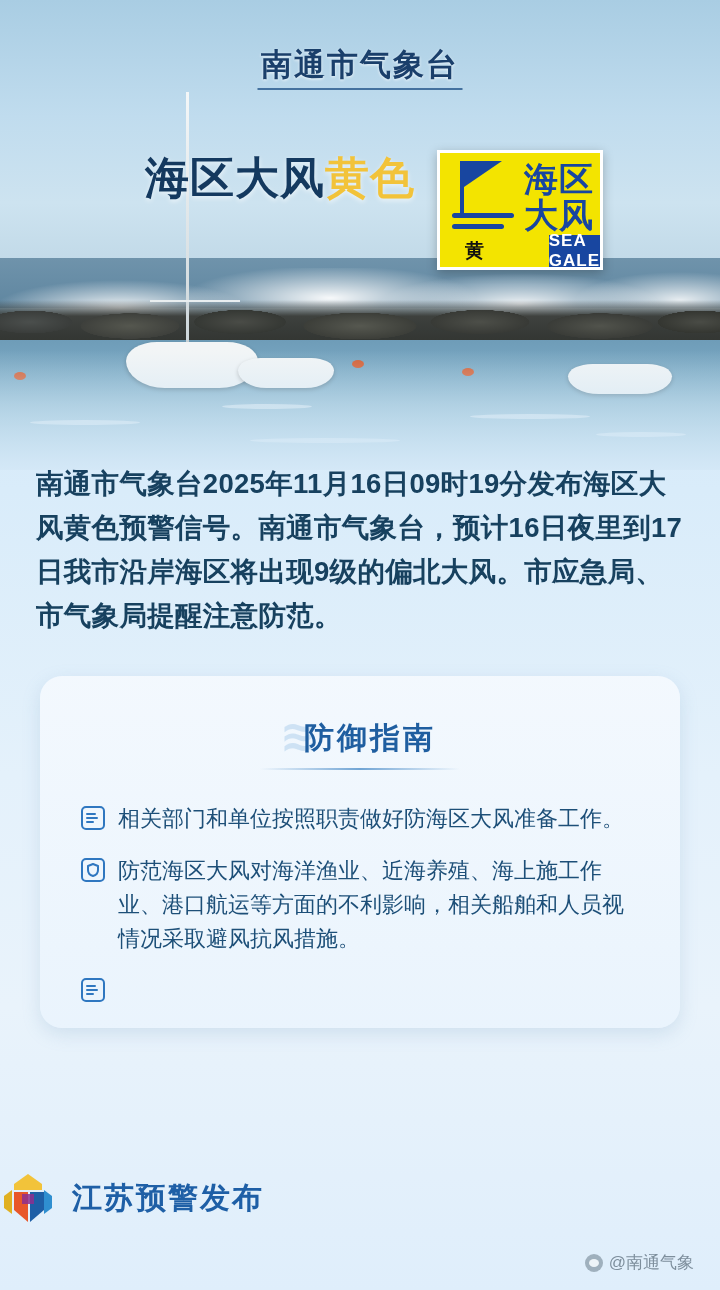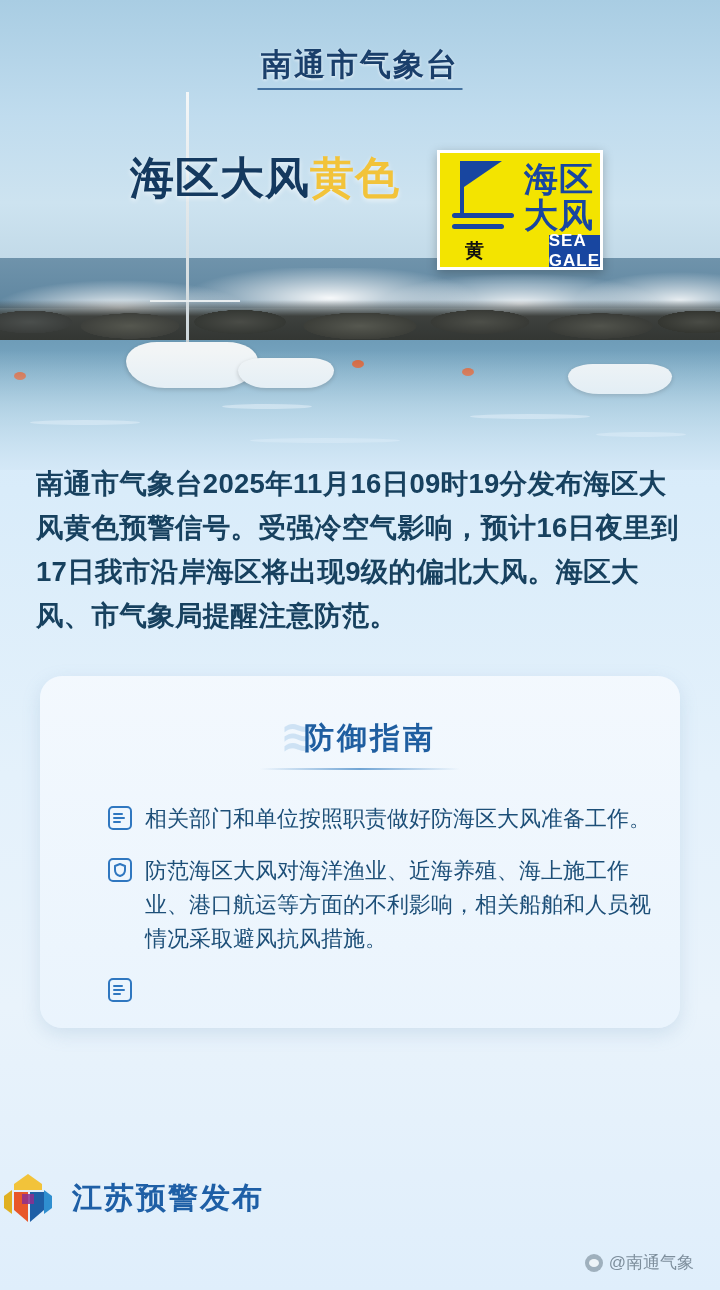--- a/index.html
+++ b/index.html
@@ -118,21 +118,21 @@
 
   .headline-wrap {
     position: absolute;
     top: 148px; left: 0; width: 720px;
     height: 130px;
   }
   .headline {
     position: absolute;
     left: 130px;
     width: 300px;
-    text-align: left;
+    text-align: center;
     font-size: 44px;
     font-weight: 700;
     line-height: 60px;
     color: #14395f;
     text-shadow: 0 2px 5px rgba(255,255,255,.65);
     letter-spacing: 1px;
   }
   .headline .hl-yellow { color: #f2c33a; }
   .headline .line2 { display:block; }
 
@@ -257,21 +257,21 @@
   }
   .card-underline {
     position: absolute;
     top: 92px; left: 50%;
     transform: translateX(-50%);
     width: 200px; height: 2px;
     background: linear-gradient(90deg, rgba(120,170,215,0), rgba(90,150,205,.85), rgba(120,170,215,0));
   }
   .tips {
     position: absolute;
-    top: 126px; left: 67px;
+    top: 126px; left: 40px;
     width: 560px;
   }
   .tip {
     display: flex;
     align-items: flex-start;
     margin-bottom: 18px;
   }
   .tip-icon {
     flex: 0 0 auto;
     width: 26px; height: 26px;
@@ -377,21 +377,21 @@
     </div>
     <div class="sign-right">
       <div class="sign-right-text">海区大风</div>
     </div>
     <div class="sign-bottom">
       <div class="sign-bottom-left">黄</div>
       <div class="sign-bottom-right">SEA GALE</div>
     </div>
   </div>
 
-  <div class="body-text">南通市气象台2025年11月16日09时19分发布海区大风黄色预警信号。受强冷空气影响，预计16日夜里到17日我市沿岸海区将出现9级的偏北大风。海区大风、市气象局提醒注意防范。</div>
+  <div class="body-text">南通市气象台2025年11月16日09时19分发布海区大风黄色预警信号。南通市气象台，预计16日夜里到17日我市沿岸海区将出现9级的偏北大风。市应急局、市气象局提醒注意防范。</div>
 
   <div class="card">
     <div class="card-title-deco">≋</div>
     <div class="card-title">防御指南</div>
     <div class="card-underline"></div>
 
     <div class="tips">
 
       <div class="tip">
         <div class="tip-icon">

